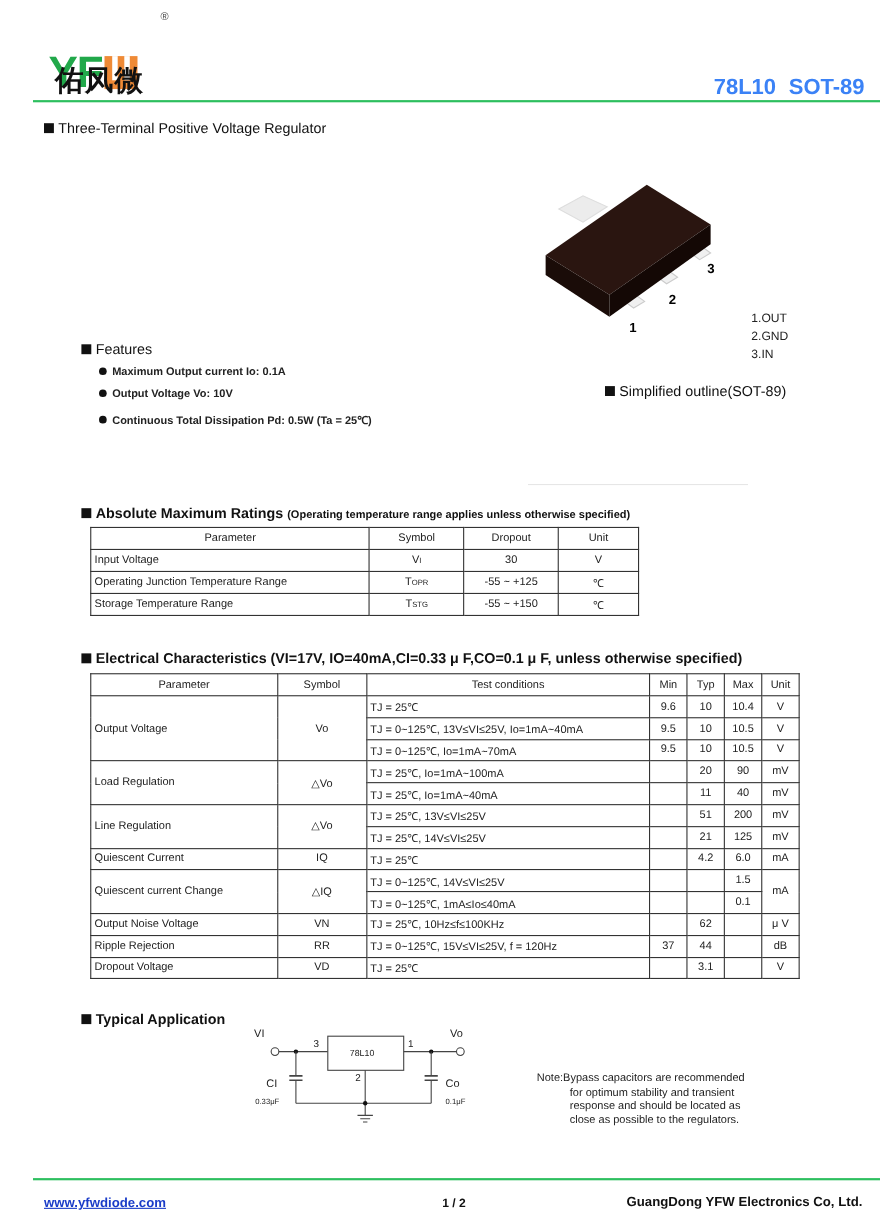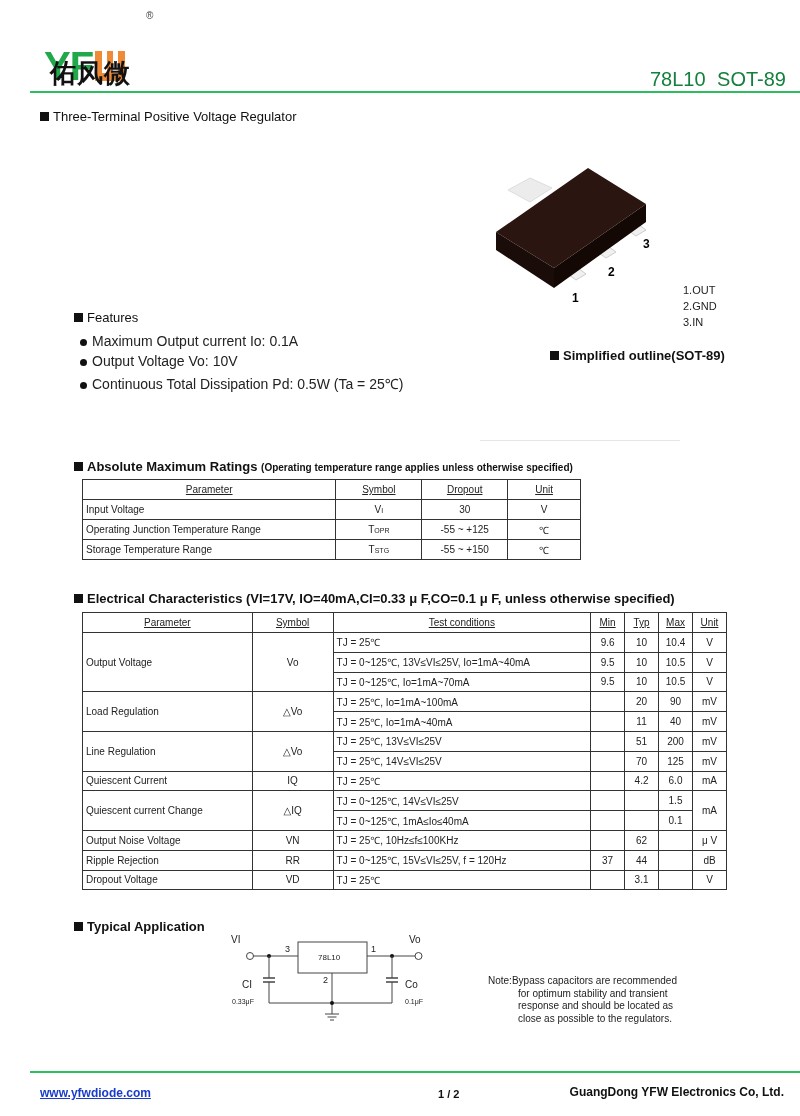--- a/index.html
+++ b/index.html
@@ -9,64 +9,64 @@
   .abs { position: absolute; }
 
   
   .logo-yfw { left: 44px; top: 14px; font-family: "Liberation Sans", sans-serif; font-weight: bold; font-size: 40px; line-height: 40px; letter-spacing: -1px; margin-top: 32px; }
   .logo-yf { color: #21a84a; }
   .logo-w { display: inline-block; width: 30px; height: 30px; background: #ef8a36; position: relative; vertical-align: top; margin-top: 5px; margin-left: 2px; }
   .logo-w::before { content: ""; position: absolute; left: 7px; top: 0; width: 5px; height: 22px; background: #fff; }
   .logo-w::after { content: ""; position: absolute; left: 18px; top: 0; width: 5px; height: 22px; background: #fff; }
   .logo-reg { left: 146px; top: 10px; font-size: 10px; color: #444; }
   .logo-cn { left: 50px; top: 56px; font-family: "DejaVu Sans", sans-serif; font-weight: bold; font-size: 26px; color: #111; letter-spacing: 1px; }
-  .model-title { right: 14px; top: 68px; font-weight: normal; font-size: 20px; color: #15803d; word-spacing: 6px; }
+  .model-title { right: 14px; top: 68px; font-weight: bold; font-size: 20px; color: #3b82f6; word-spacing: 6px; }
   .green-rule { left: 30px; width: 770px; height: 2px; background: #2dbf5f; }
   .h-rule-top { top: 91px; }
   .h-rule-bot { top: 1071px; }
 
   .subtitle { left: 40px; top: 109px; font-weight: normal; font-size: 13px; }
   .sq { display: inline-block; width: 9px; height: 9px; background: #111; margin-right: 4px; vertical-align: 0px; }
 
   
   .pkg-wrap { left: 490px; top: 160px; width: 200px; height: 150px; }
   .pin-legend { left: 683px; top: 282px; font-size: 11px; line-height: 16px; color: #222; }
-  .outline-cap { left: 550px; top: 348px; font-weight: bold; font-size: 13px; }
+  .outline-cap { left: 550px; top: 348px; font-weight: normal; font-size: 13px; }
 
   
   .features-h { left: 74px; top: 310px; font-size: 13px; }
-  .feature { left: 80px; font-size: 14px; color: #222; }
+  .feature { left: 90px; font-size: 10px; color: #222; font-weight: bold; }
   .dot { display: inline-block; width: 7px; height: 7px; border-radius: 50%; background: #111; margin-right: 5px; vertical-align: 0px; }
 
   .grey-rule { left: 480px; top: 440px; width: 200px; height: 1px; background: #e6e6e6; }
 
   
   .sec-h { font-size: 13px; font-weight: bold; }
   .sec-h small { font-size: 10px; }
   table { border-collapse: collapse; font-size: 10px; color: #222; }
   td, th { border: 1px solid #333; height: 20px; padding: 0 3px; font-weight: normal; }
-  th { text-align: center; text-decoration: underline; }
+  th { text-align: center; }
   .c { text-align: center; }
   .sub { font-size: 7px; }
 
   .amr-h { left: 74px; top: 459px; }
   .amr { left: 82px; top: 479px; width: 499px; }
   .ec-h { left: 74px; top: 591px; }
   .ec { left: 82px; top: 612px; width: 645px; }
   .ec td { height: 19.8px; }
 
   
   .ta-h { left: 74px; top: 919px; }
   .circuit { left: 225px; top: 928px; width: 225px; height: 100px; }
   .note { left: 488px; top: 975px; font-size: 10px; color: #222; line-height: 12.5px; }
   .note .ind { padding-left: 30px; }
 
   
   .footer-link { left: 40px; top: 1086px; font-weight: bold; font-size: 12px; color: #1a3cc8; text-decoration: underline; }
-  .footer-page { left: 402px; top: 1088px; font-weight: bold; font-size: 11px; margin-left: 36px; }
+  .footer-page { left: 402px; top: 1088px; font-weight: bold; font-size: 11px; }
   .footer-co { right: 16px; top: 1085px; font-weight: bold; font-size: 12px; margin-left: 16px; }
 </style>
 </head>
 <body>
 
 <div class="abs logo-yfw">
   <span class="logo-yf">YF</span><span class="logo-w"></span>
 </div>
 <div class="abs logo-reg">®</div>
 <div class="abs logo-cn">佑风微</div>
@@ -208,21 +208,21 @@
         <td rowspan="2" class="c">△Vo</td>
         <td>TJ = 25℃, 13V≤VI≤25V</td>
         <td class="c"></td>
         <td class="c">51</td>
         <td class="c">200</td>
         <td class="c">mV</td>
       </tr>
       <tr>
         <td>TJ = 25℃, 14V≤VI≤25V</td>
         <td class="c"></td>
-        <td class="c">70</td>
+        <td class="c">21</td>
         <td class="c">125</td>
         <td class="c">mV</td>
       </tr>
       <tr>
         <td rowspan="1">Quiescent Current</td>
         <td rowspan="1" class="c">IQ</td>
         <td>TJ = 25℃</td>
         <td class="c"></td>
         <td class="c">4.2</td>
         <td class="c">6.0</td>

